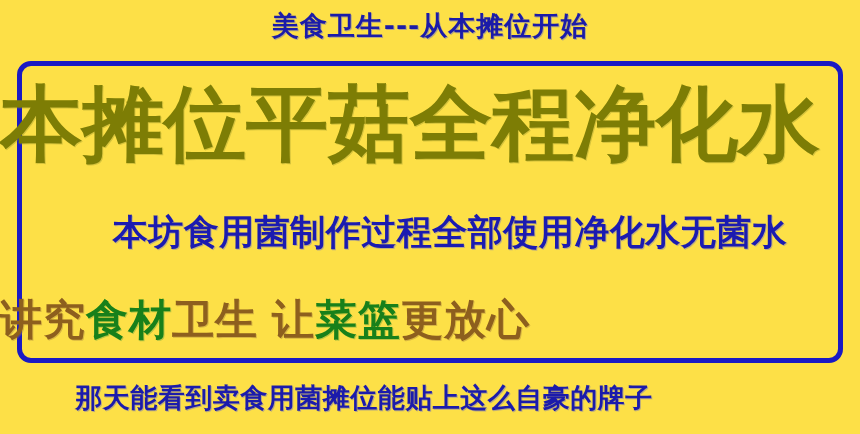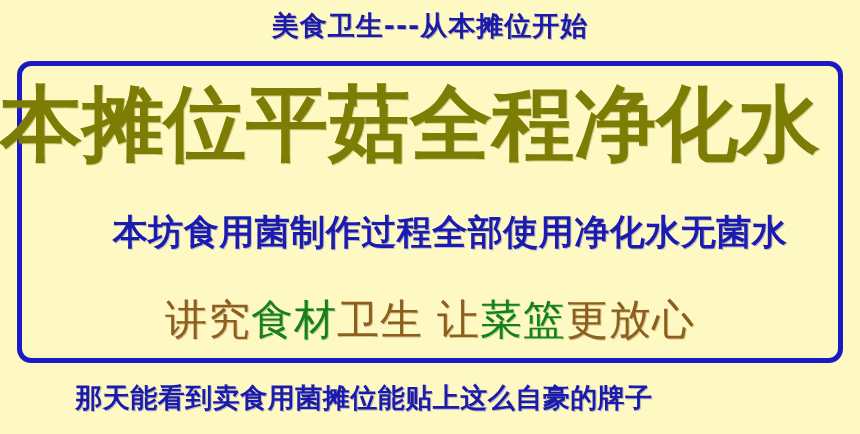--- a/index.html
+++ b/index.html
@@ -11,21 +11,21 @@
     height: 434px;
     background: #ffffff;
     font-family: "DejaVu Sans", "Liberation Sans", sans-serif;
     overflow: hidden;
     position: relative;
   }
 
   #sign-poster {
     position: absolute;
     inset: 0;
-    background: #fef9c3;
+    background: #fde047;
   }
 
   
   .header-line {
     position: absolute;
     top: 8px;
     left: 0;
     width: 860px;
     text-align: center;
     font-size: 27px;
@@ -81,24 +81,23 @@
     text-shadow: 1px 1px 0 rgba(120,120,190,0.45);
     padding-left: 20px;
   }
 
   
   .slogan {
     position: absolute;
     top: 294px;
     left: 0;
     width: 860px;
-    text-align: center;
     font-size: 42px;
     line-height: 52px;
-    font-weight: normal;
+    font-weight: bold;
     white-space: nowrap;
     letter-spacing: 1px;
   }
   .slogan .seg-brown { color: #8d5f1e; text-shadow: 1px 1px 0 rgba(160,120,60,0.4); }
   .slogan .seg-green { color: #18801a; text-shadow: 1px 1px 0 rgba(60,150,60,0.35); }
   .slogan .seg-gap { display: inline-block; width: 14px; }
 
   
   .caption {
     position: absolute;

